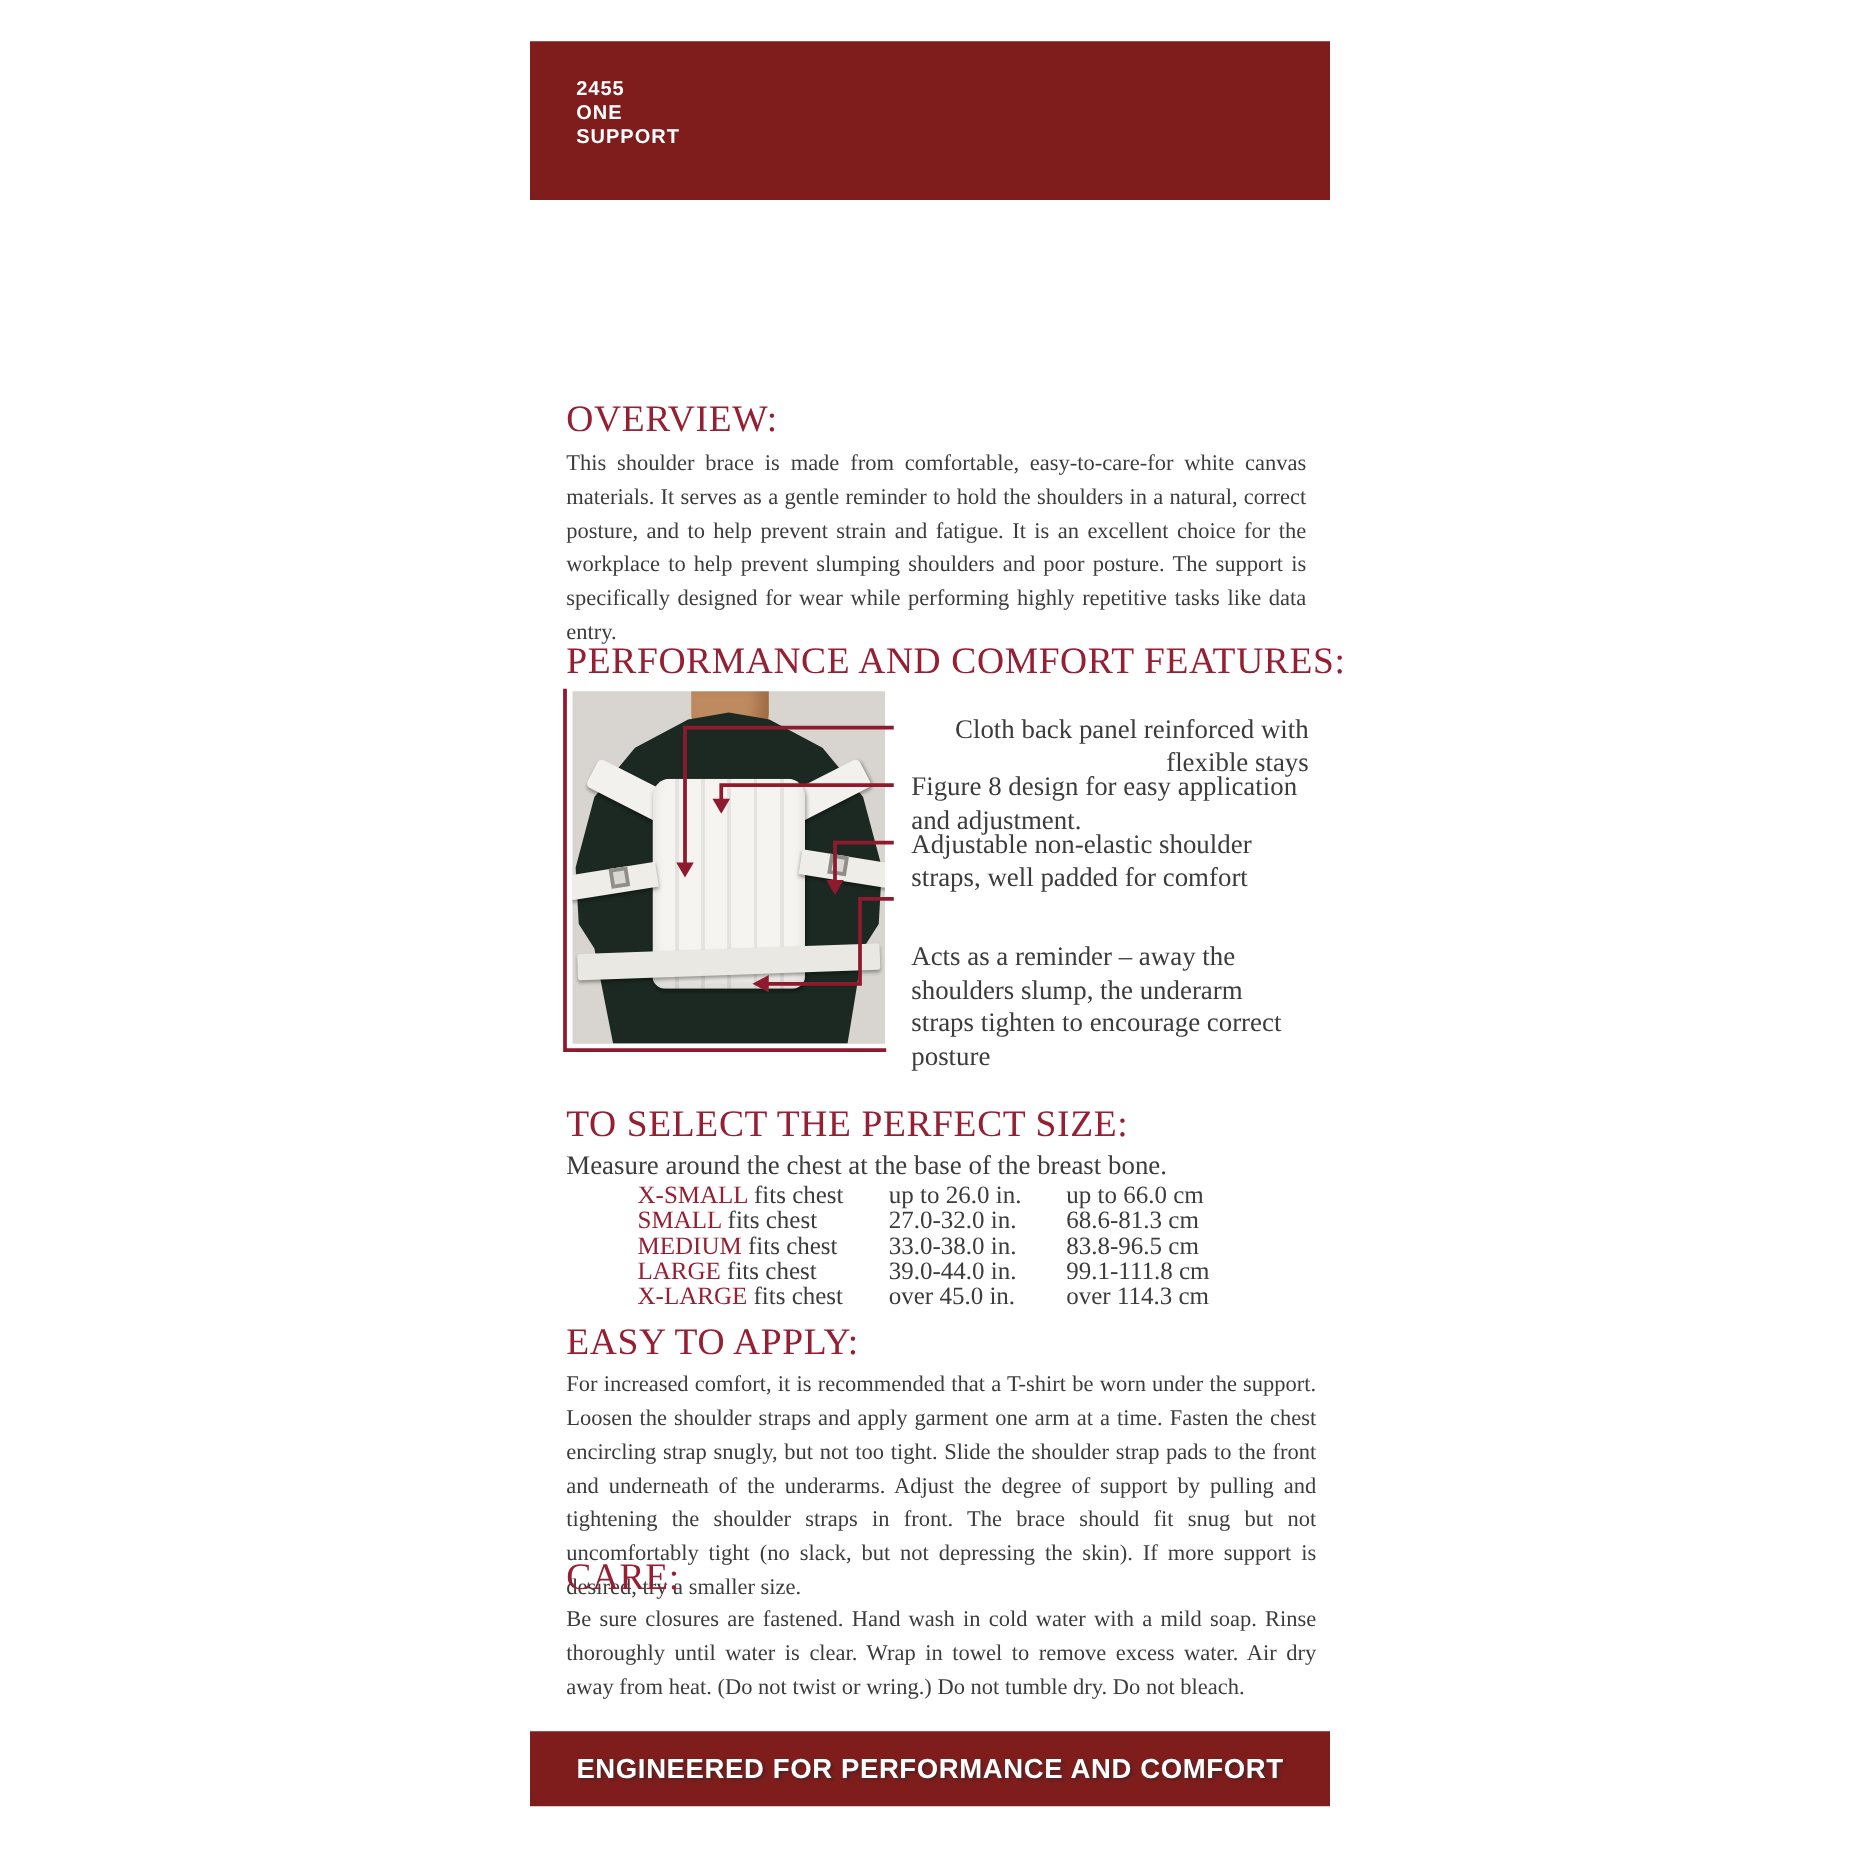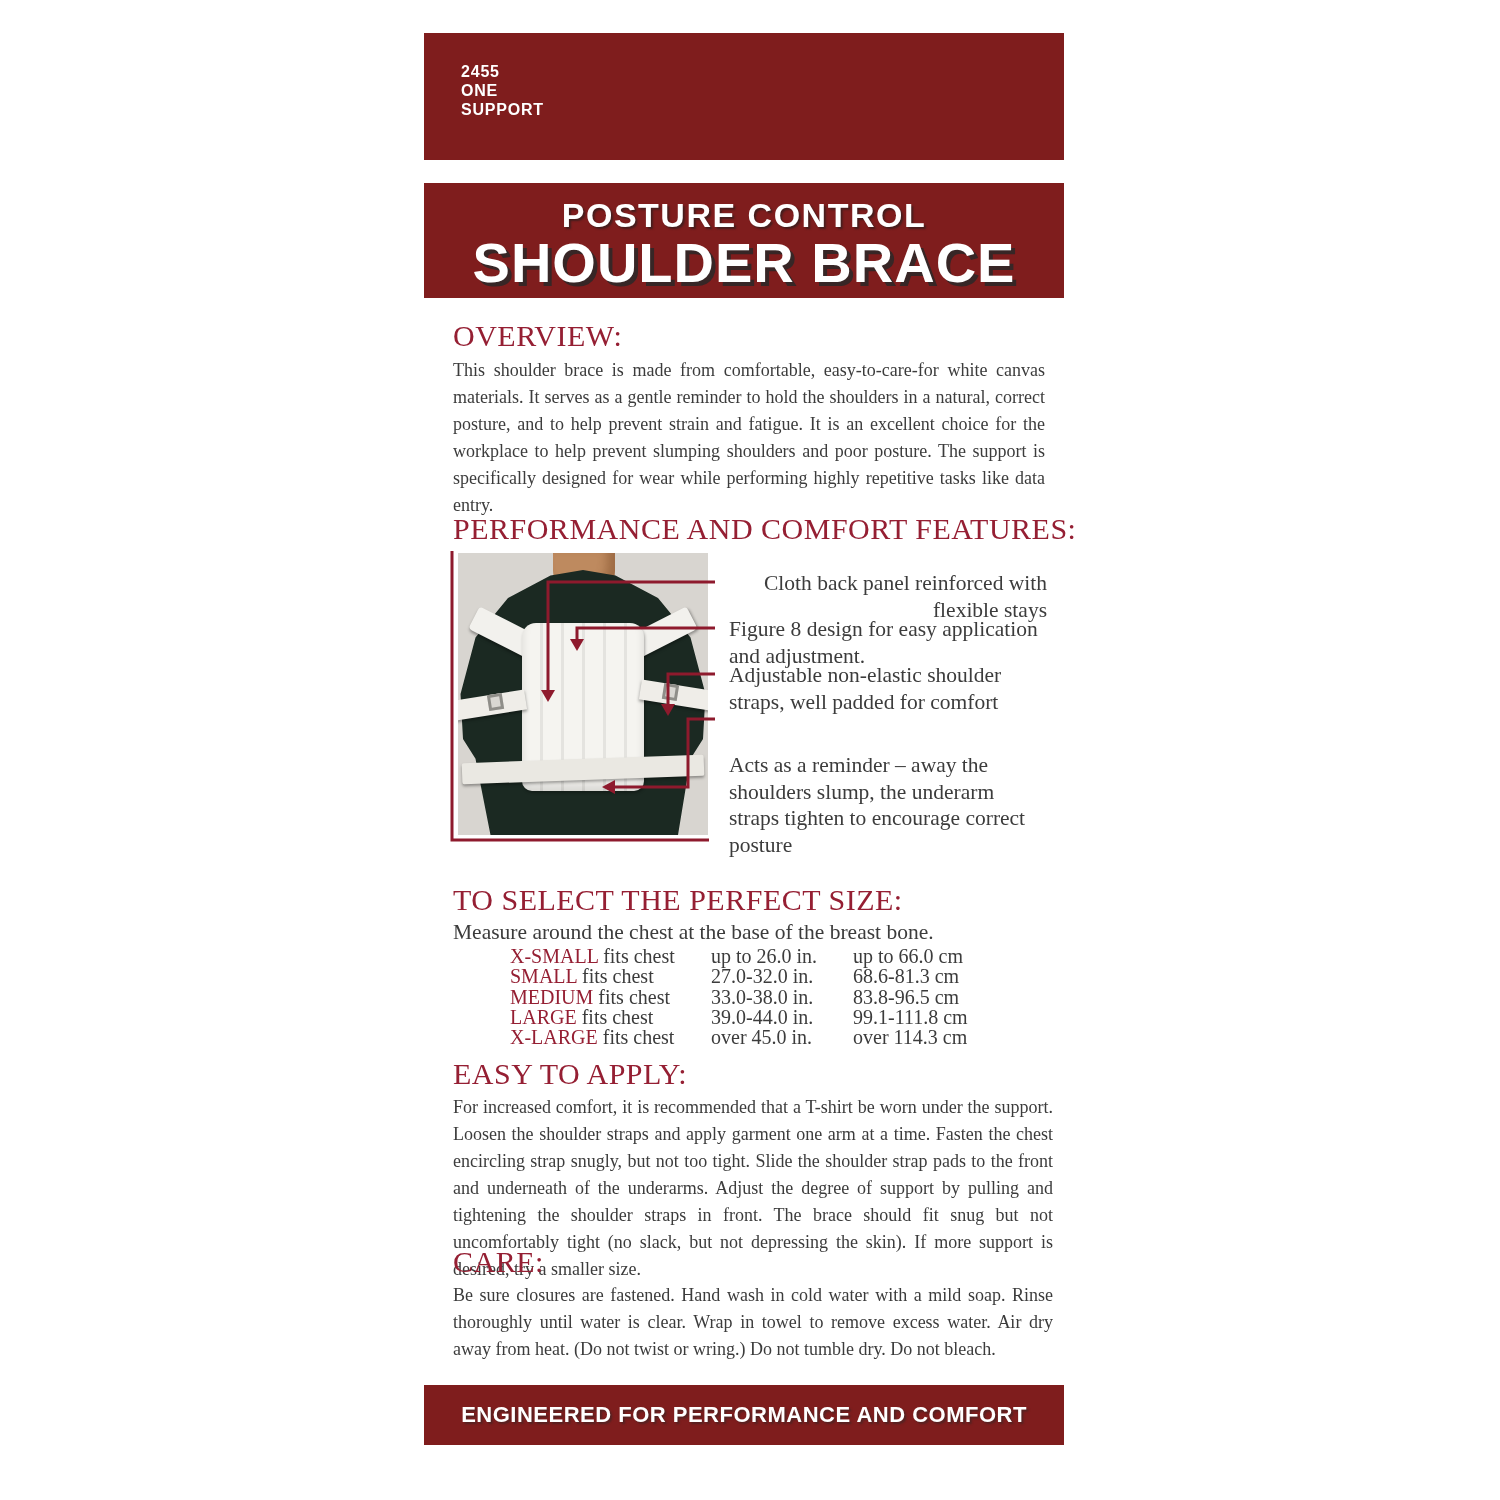--- a/index.html
+++ b/index.html
@@ -128,24 +128,20 @@
 <div class="page">
 
   <div class="banner banner-top">
     <div class="product-code">
       <div>2455</div>
       <div>ONE</div>
       <div>SUPPORT</div>
     </div>
   </div>
 
-  <div class="banner banner-title">
-    <div class="title-line1">POSTURE CONTROL</div>
-    <div class="title-line2">SHOULDER BRACE</div>
-  </div>
 
   <div class="h h-overview">OVERVIEW:</div>
   <div class="p p-overview">This shoulder brace is made from comfortable, easy-to-care-for white canvas materials. It serves as a gentle reminder to hold the shoulders in a natural, correct posture, and to help prevent strain and fatigue.  It is an excellent choice for the workplace to help prevent slumping shoulders and poor posture. The support is specifically designed for wear while performing highly repetitive tasks like data entry.</div>
 
   <div class="h h-features">PERFORMANCE AND COMFORT FEATURES:</div>
 
   <div class="photo">
     <div class="neck"></div>
     <div class="shirt"></div>
     <div class="strap strap-left"></div>

